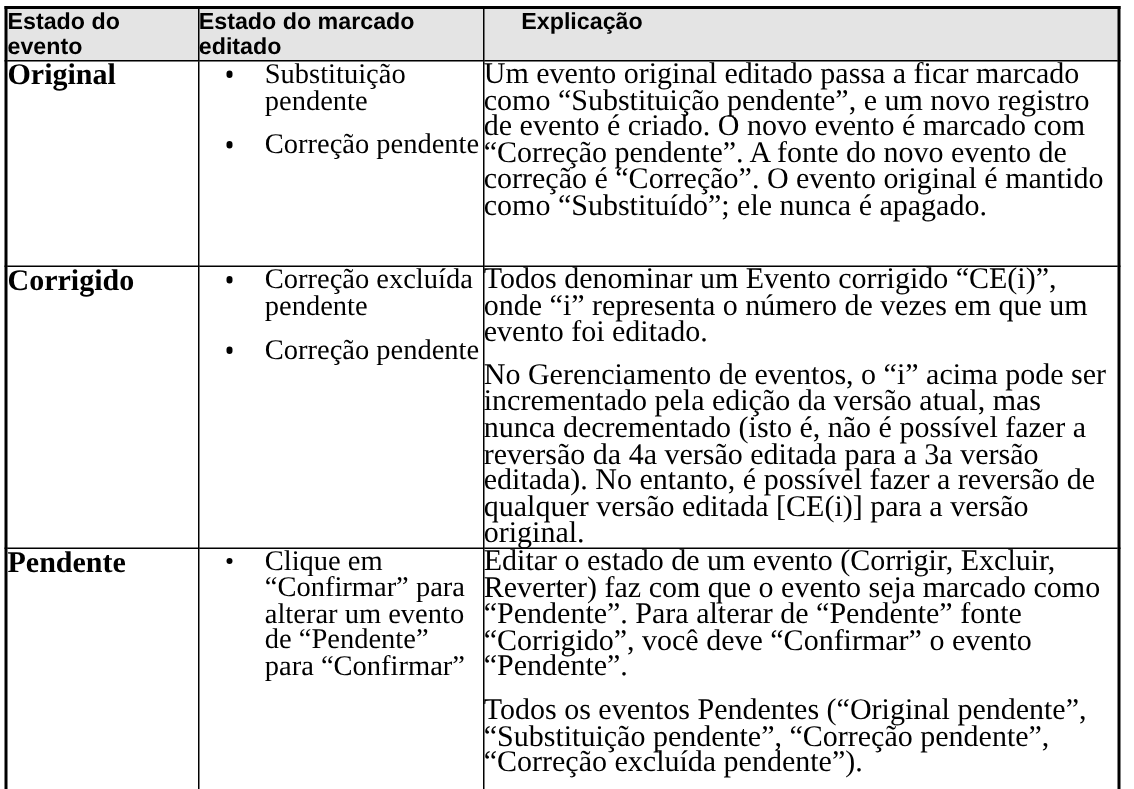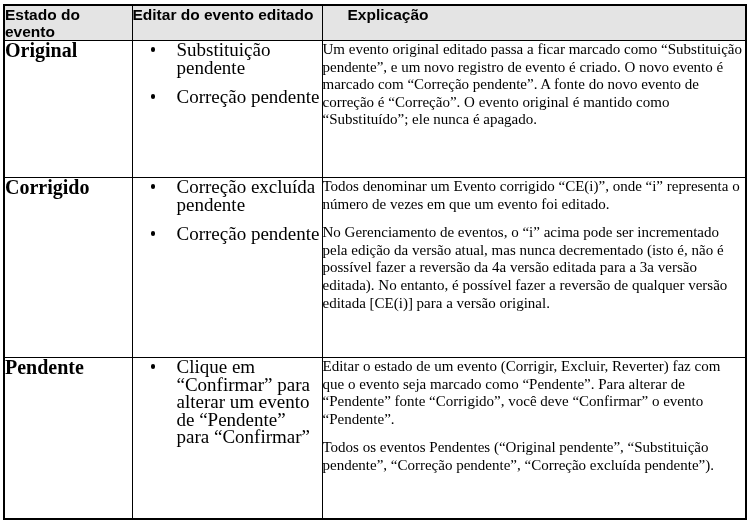--- a/index.html
+++ b/index.html
@@ -91,21 +91,21 @@
     border-radius: 50%;
     display: block;
   }
 
   
   td.expl-cell {
     padding: 7px 8px 6px 11px;
   }
   td.expl-cell p {
     margin: 0 0 11px 0;
-    font-size: 15px;
+    font-size: 20px;
     line-height: 17.6px;
     text-align: left;
     font-family: Liberation Serif, serif;
   }
   td.expl-cell p:last-child { margin-bottom: 0; }
 
   .row-original  td { height: 136px; }
   .row-corrigido td { height: 179px; }
   .row-pendente  td { height: 160px; }
 </style>
@@ -115,21 +115,21 @@
 <div class="page">
   <table class="state-table">
     <colgroup>
       <col class="c1">
         <col class="c2">
         <col class="c3">
     </colgroup>
     <thead>
       <tr>
         <th class="h1">Estado do evento</th>
-        <th class="h2">Editar do evento editado</th>
+        <th class="h2">Estado do marcado editado</th>
         <th class="h3">Explicação</th>
       </tr>
     </thead>
     <tbody>
 
       <tr class="row-original">
         <td class="state-cell">Original</td>
         <td class="bullets-cell">
           <ul class="bullet-list">
             <li><span class="dot"></span><span>Substituição pendente</span></li>

